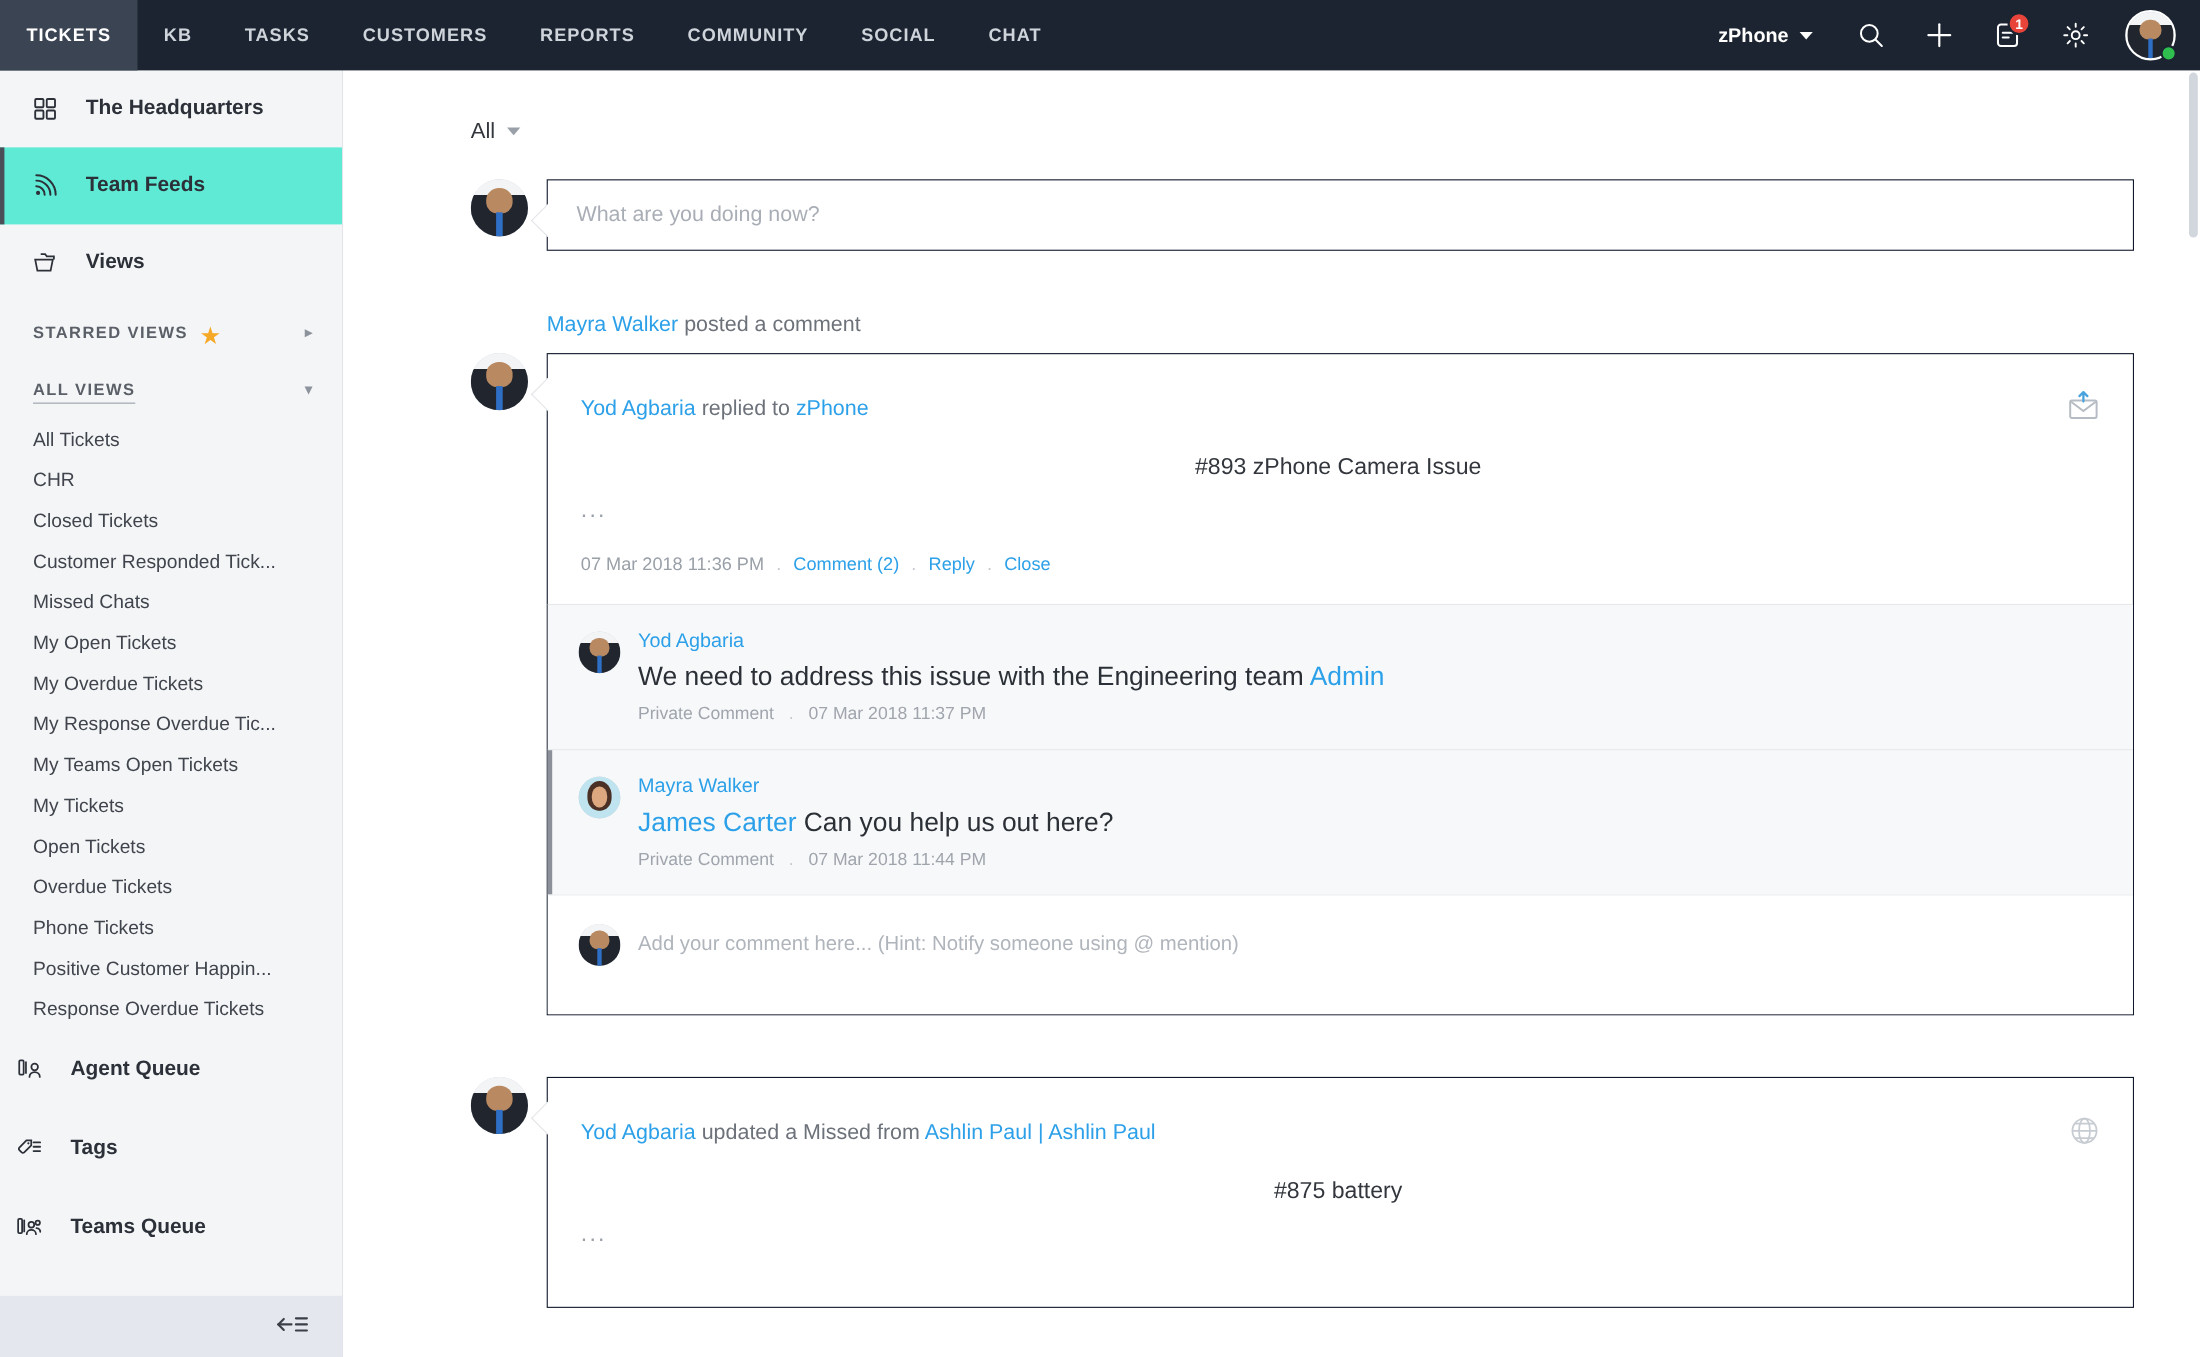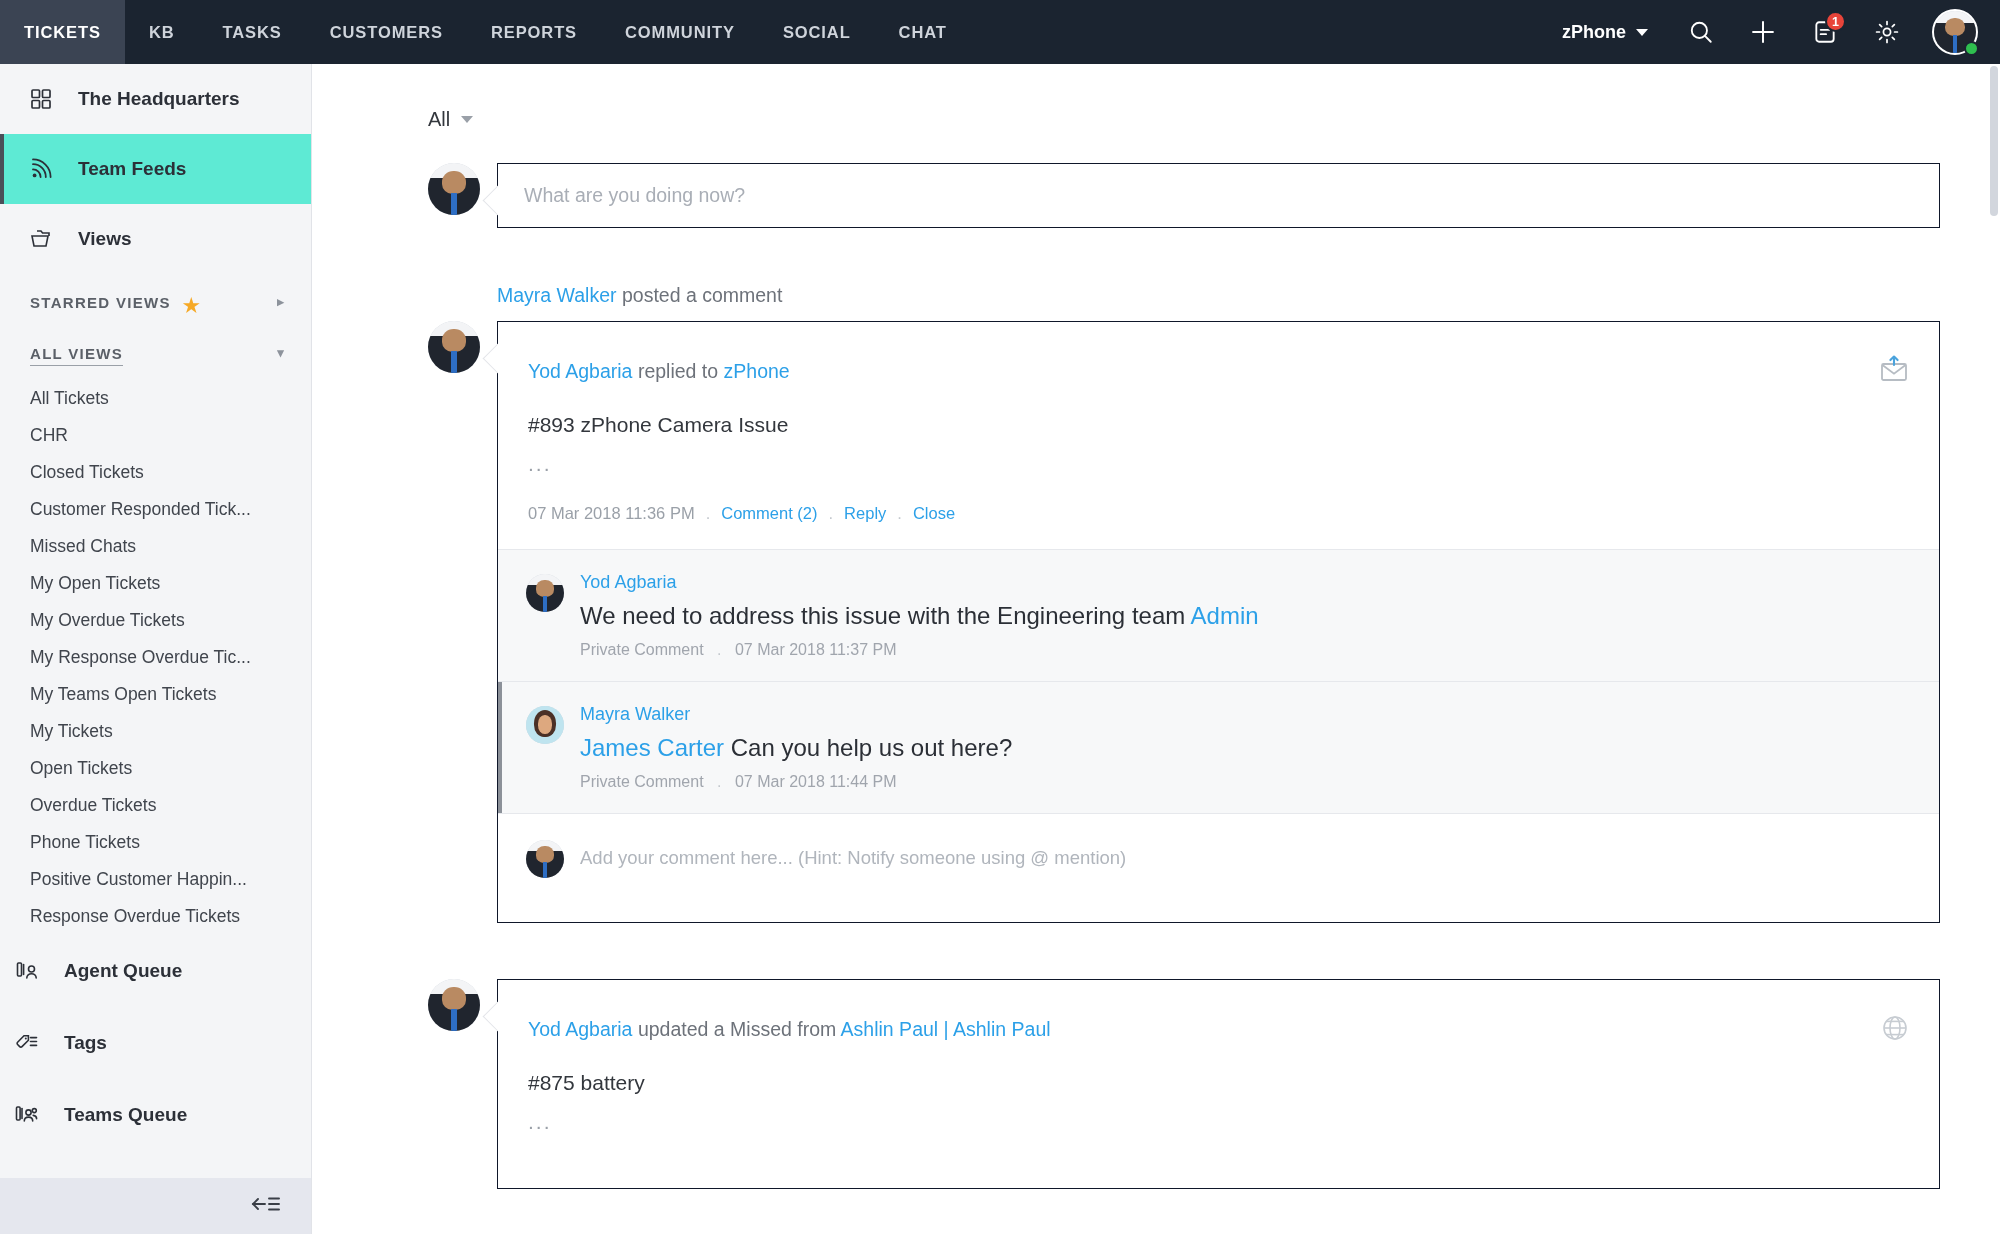--- a/index.html
+++ b/index.html
@@ -187,21 +187,21 @@
   
   .feed-block { margin-top: 56px; }
   .post-head {
     margin-left: 69px; margin-bottom: 14px;
     font-size: 19.5px; color: #6d727a;
   }
   .lnk { color: #2ca0e8; cursor: pointer; }
 
   .post-body { padding: 38px 34px 26px 30px; position: relative; }
   .post-channel-icon { position: absolute; right: 28px; top: 32px; }
-  .post-title { font-size: 21px; color: #33373d; margin-bottom: 16px; }
+  .post-title { font-size: 21px; color: #33373d; margin-bottom: 16px; text-align: center; }
   .post-ellipsis { color: #9aa0a8; font-size: 21px; letter-spacing: 2px; line-height: 1; margin-bottom: 30px; }
   .post-meta { font-size: 16.5px; color: #9aa0a8; display: flex; align-items: center; gap: 11px; }
   .post-meta .sep { color: #c4c8ce; }
 
   .comment {
     display: flex; gap: 16px;
     padding: 22px 30px 22px 28px;
     background: #f7f8f9;
     border-top: 1px solid #e6e8ec;
     position: relative;

